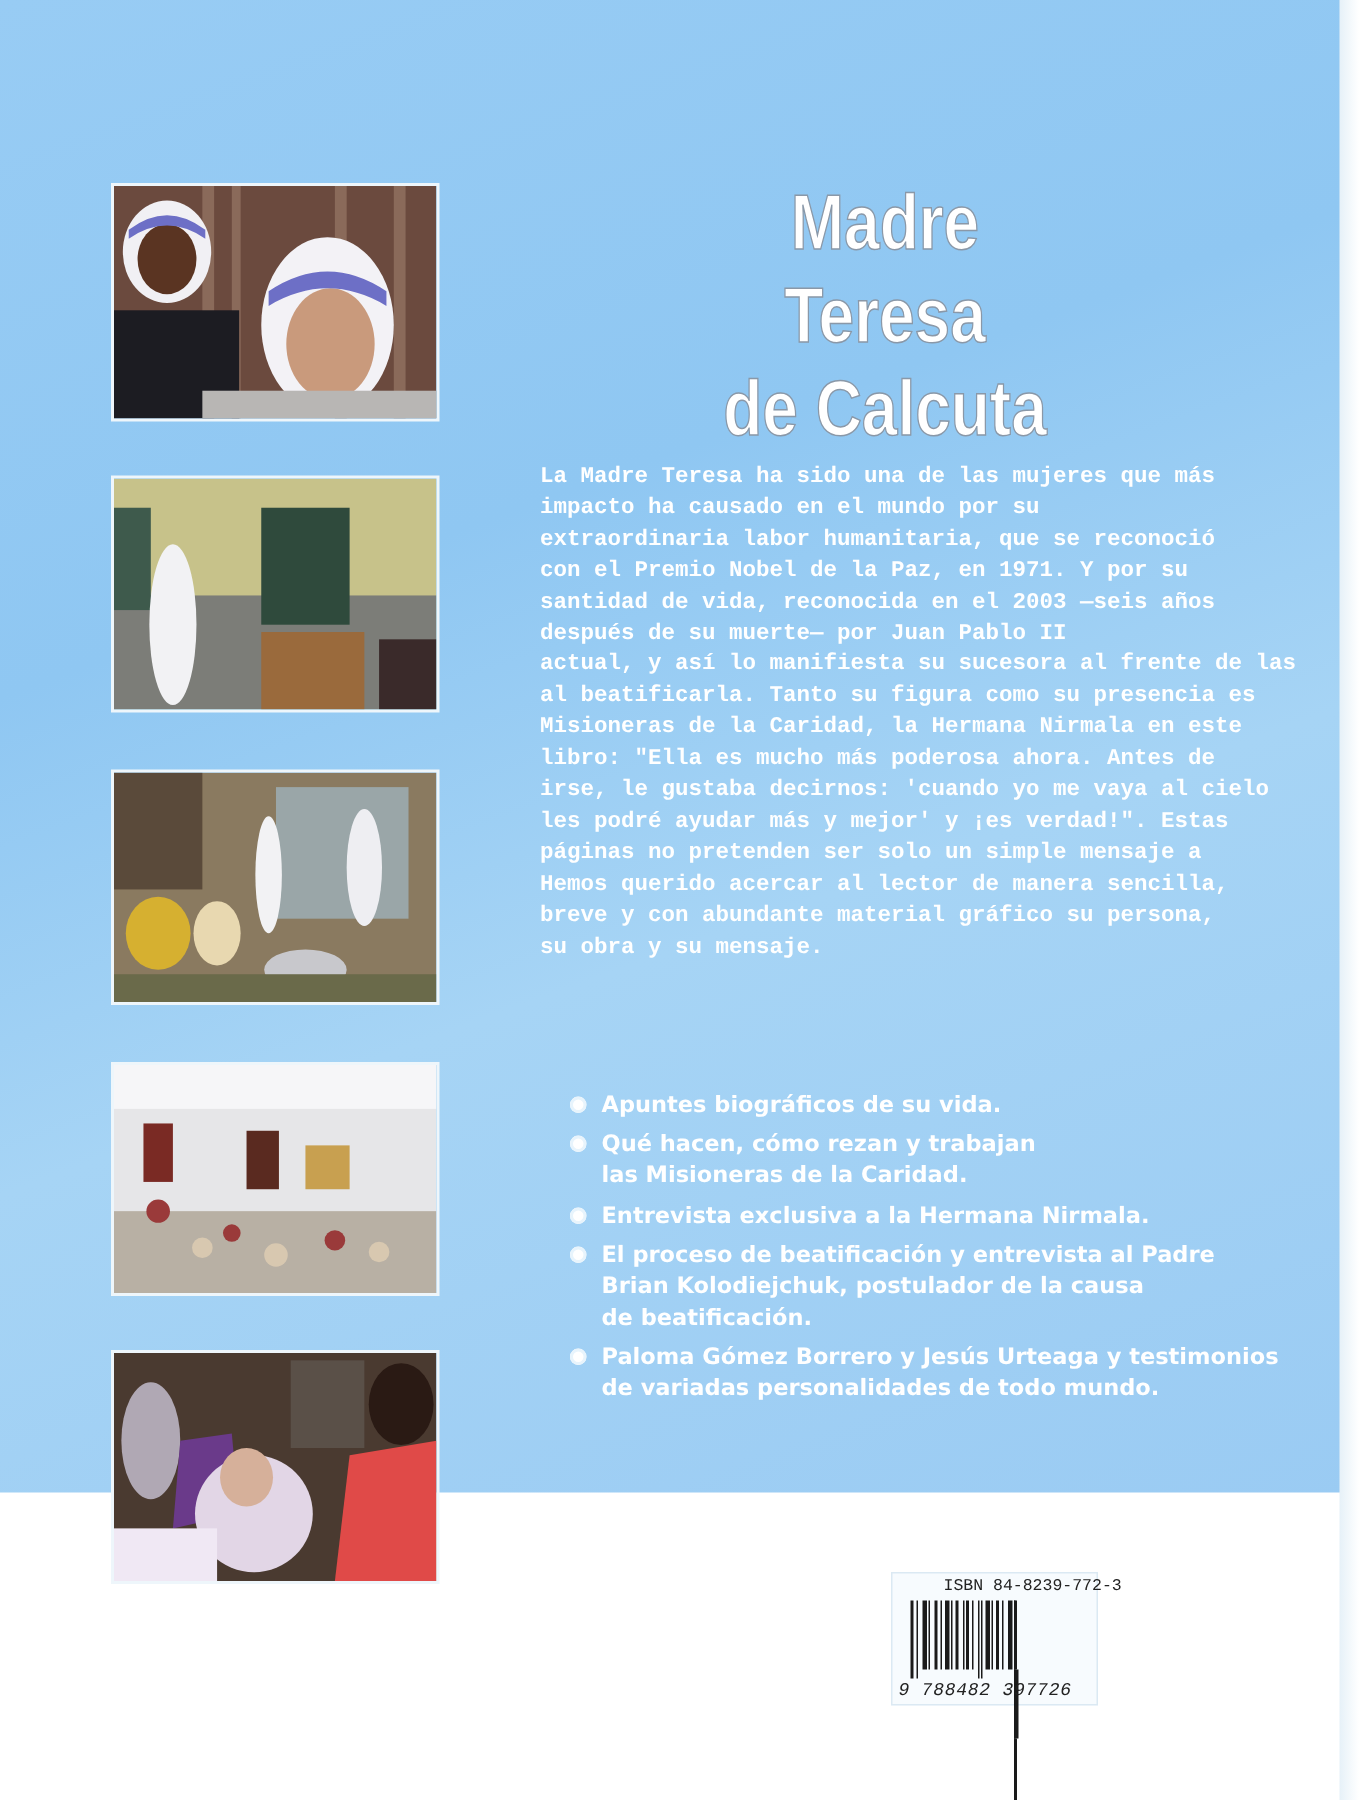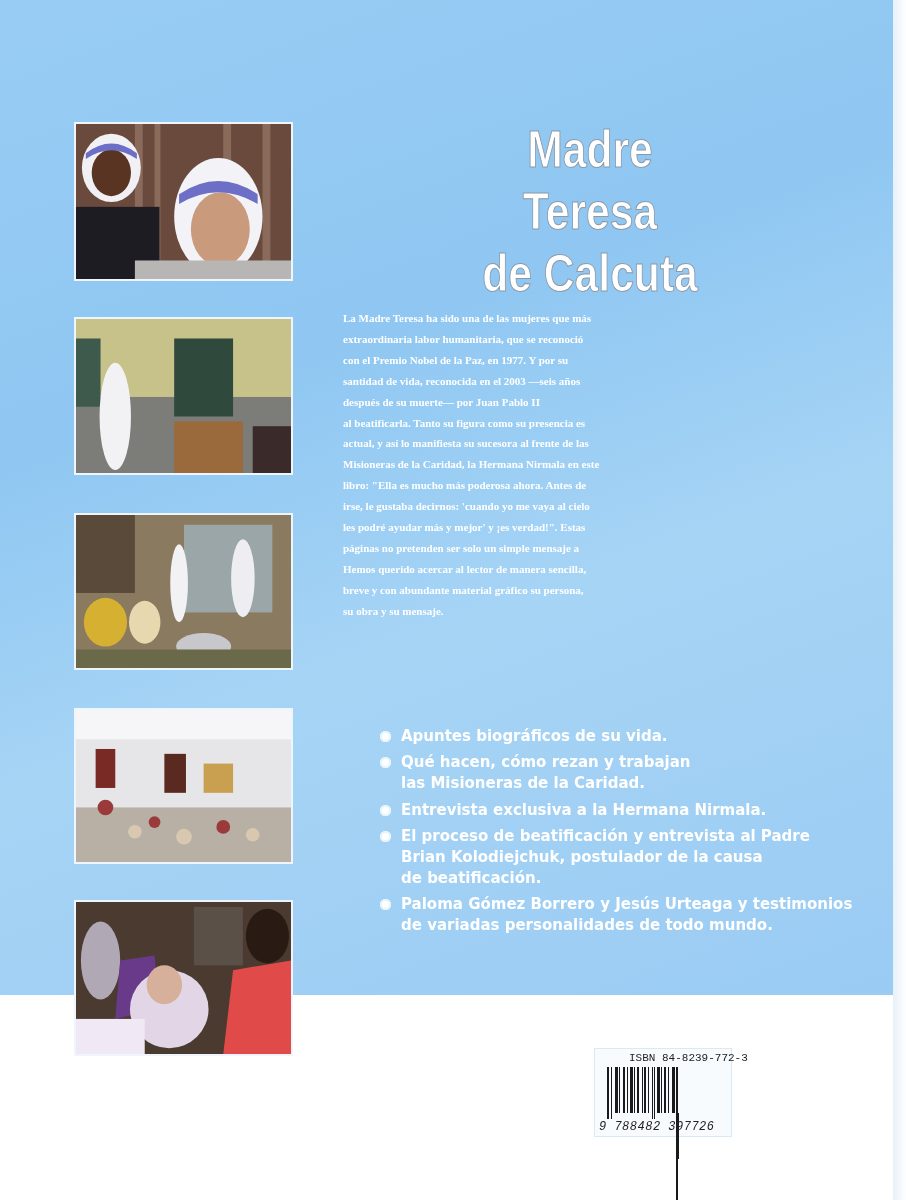--- a/index.html
+++ b/index.html
@@ -31,23 +31,23 @@
     .title span { display: block; }
 
     .photo {
       position: absolute; left: 74px; width: 219px;
       border: 2px solid #eef6fb; box-sizing: border-box;
       overflow: hidden;
     }
     .photo svg { display: block; width: 100%; height: 100%; }
 
     .body-text {
-      position: absolute; left: 343px; top: 308px; width: 500px;
-      color: #ffffff; font-weight: bold; font-size: 11px; line-height: 20.9px;
-      font-family: Liberation Serif, serif;
+      position: absolute; left: 360px; top: 308px; width: 500px;
+      color: #ffffff; font-weight: bold; font-size: 15px; line-height: 20.9px;
+      font-family: Liberation Mono, monospace;
     }
     .body-text p { margin: 0; white-space: nowrap; }
 
     .features {
       position: absolute; left: 362px; top: 708px; width: 480px;
       list-style: none; margin: 18px; padding: 0;
       color: #ffffff; font-weight: bold; font-size: 15px; line-height: 20.9px;
       font-family: "DejaVu Sans", sans-serif;
     }
     .features li { position: relative; padding-left: 21px; margin-bottom: 5.5px; }
@@ -179,26 +179,27 @@
       <ellipse cx="95" cy="110" rx="40" ry="40" fill="#e2d6e6"></ellipse>
       <ellipse cx="90" cy="85" rx="18" ry="20" fill="#d6b09a"></ellipse>
       <ellipse cx="195" cy="35" rx="22" ry="28" fill="#2a1a14"></ellipse>
       <path d="M160 70 L219 60 L219 156 L150 156 Z" fill="#e04a48"></path>
       <rect x="0" y="120" width="70" height="36" fill="#f0e8f4"></rect>
     </svg>
   </div>
 
   <div class="body-text">
     <p>La Madre Teresa ha sido una de las mujeres que más</p>
+    <p>impacto ha causado en el mundo por su</p>
     <p>extraordinaria labor humanitaria, que se reconoció</p>
-    <p>con el Premio Nobel de la Paz, en 1977. Y por su</p>
+    <p>con el Premio Nobel de la Paz, en 1971. Y por su</p>
     <p>santidad de vida, reconocida en el 2003 —seis años</p>
     <p>después de su muerte— por Juan Pablo II</p>
+    <p>actual, y así lo manifiesta su sucesora al frente de las</p>
     <p>al beatificarla. Tanto su figura como su presencia es</p>
-    <p>actual, y así lo manifiesta su sucesora al frente de las</p>
     <p>Misioneras de la Caridad, la Hermana Nirmala en este</p>
     <p>libro: "Ella es mucho más poderosa ahora. Antes de</p>
     <p>irse, le gustaba decirnos: 'cuando yo me vaya al cielo</p>
     <p>les podré ayudar más y mejor' y ¡es verdad!". Estas</p>
     <p>páginas no pretenden ser solo un simple mensaje a</p>
     <p>Hemos querido acercar al lector de manera  sencilla,</p>
     <p>breve y con abundante material gráfico su persona,</p>
     <p>su obra y su mensaje.</p>
   </div>
 

